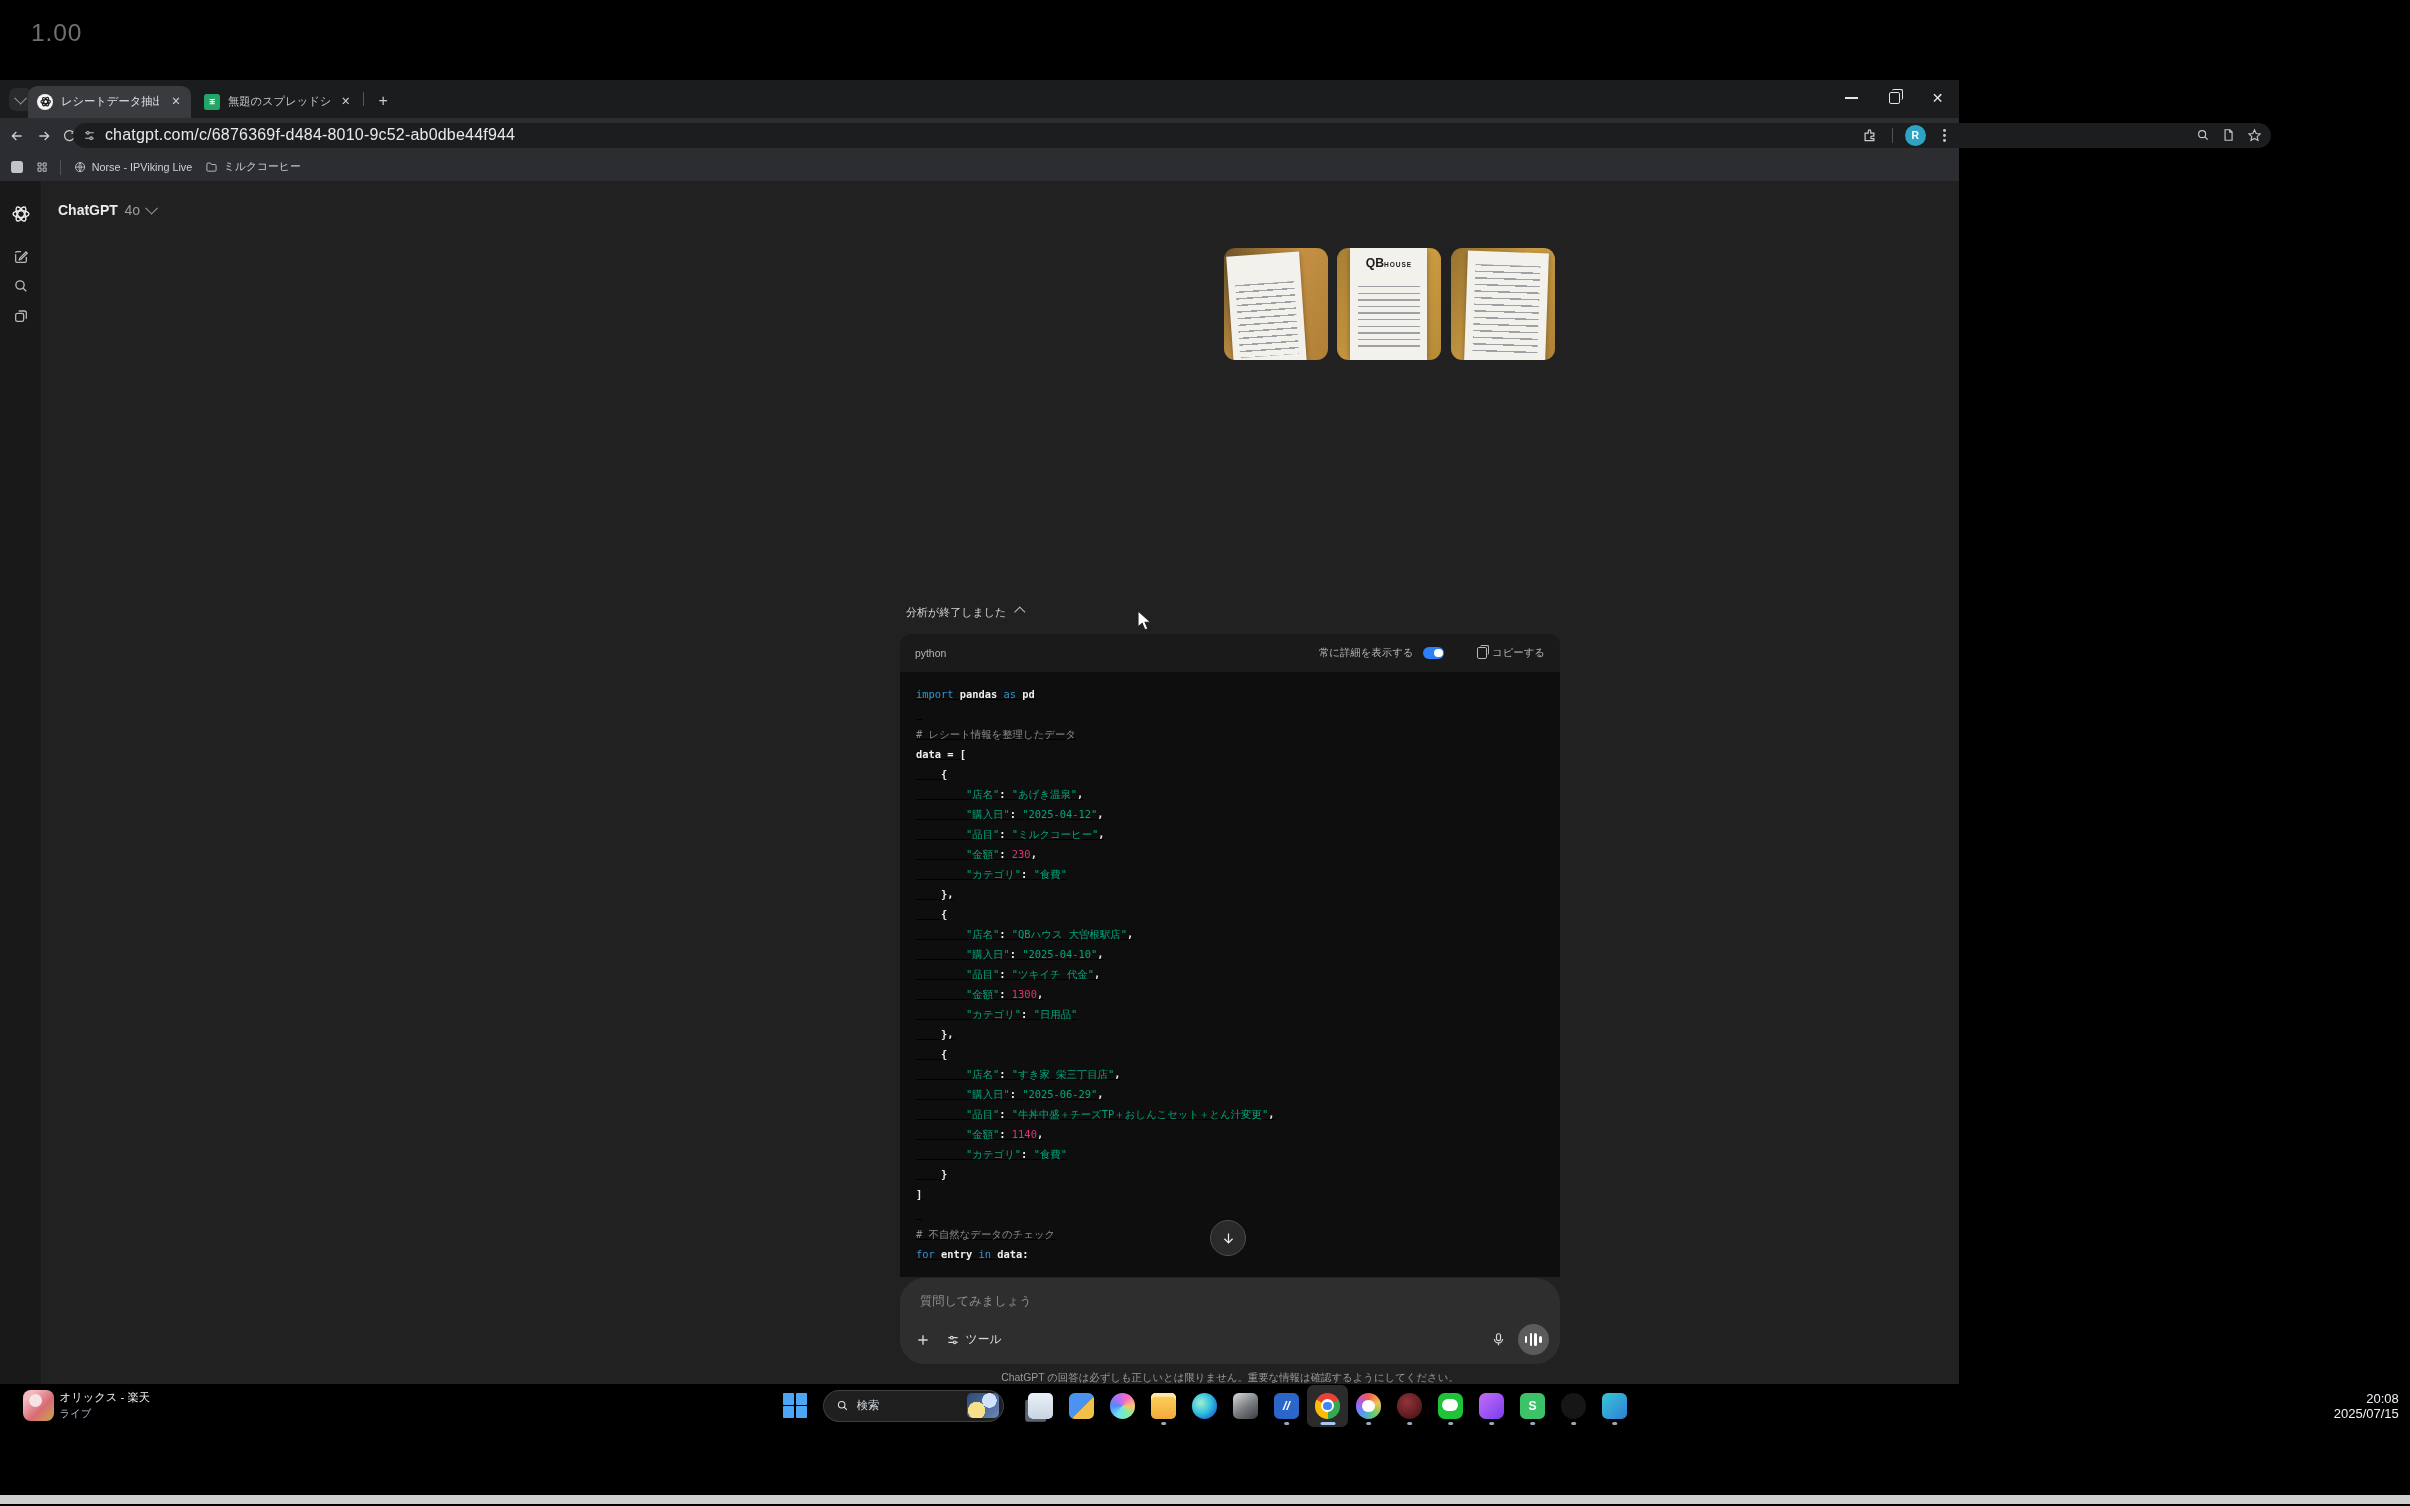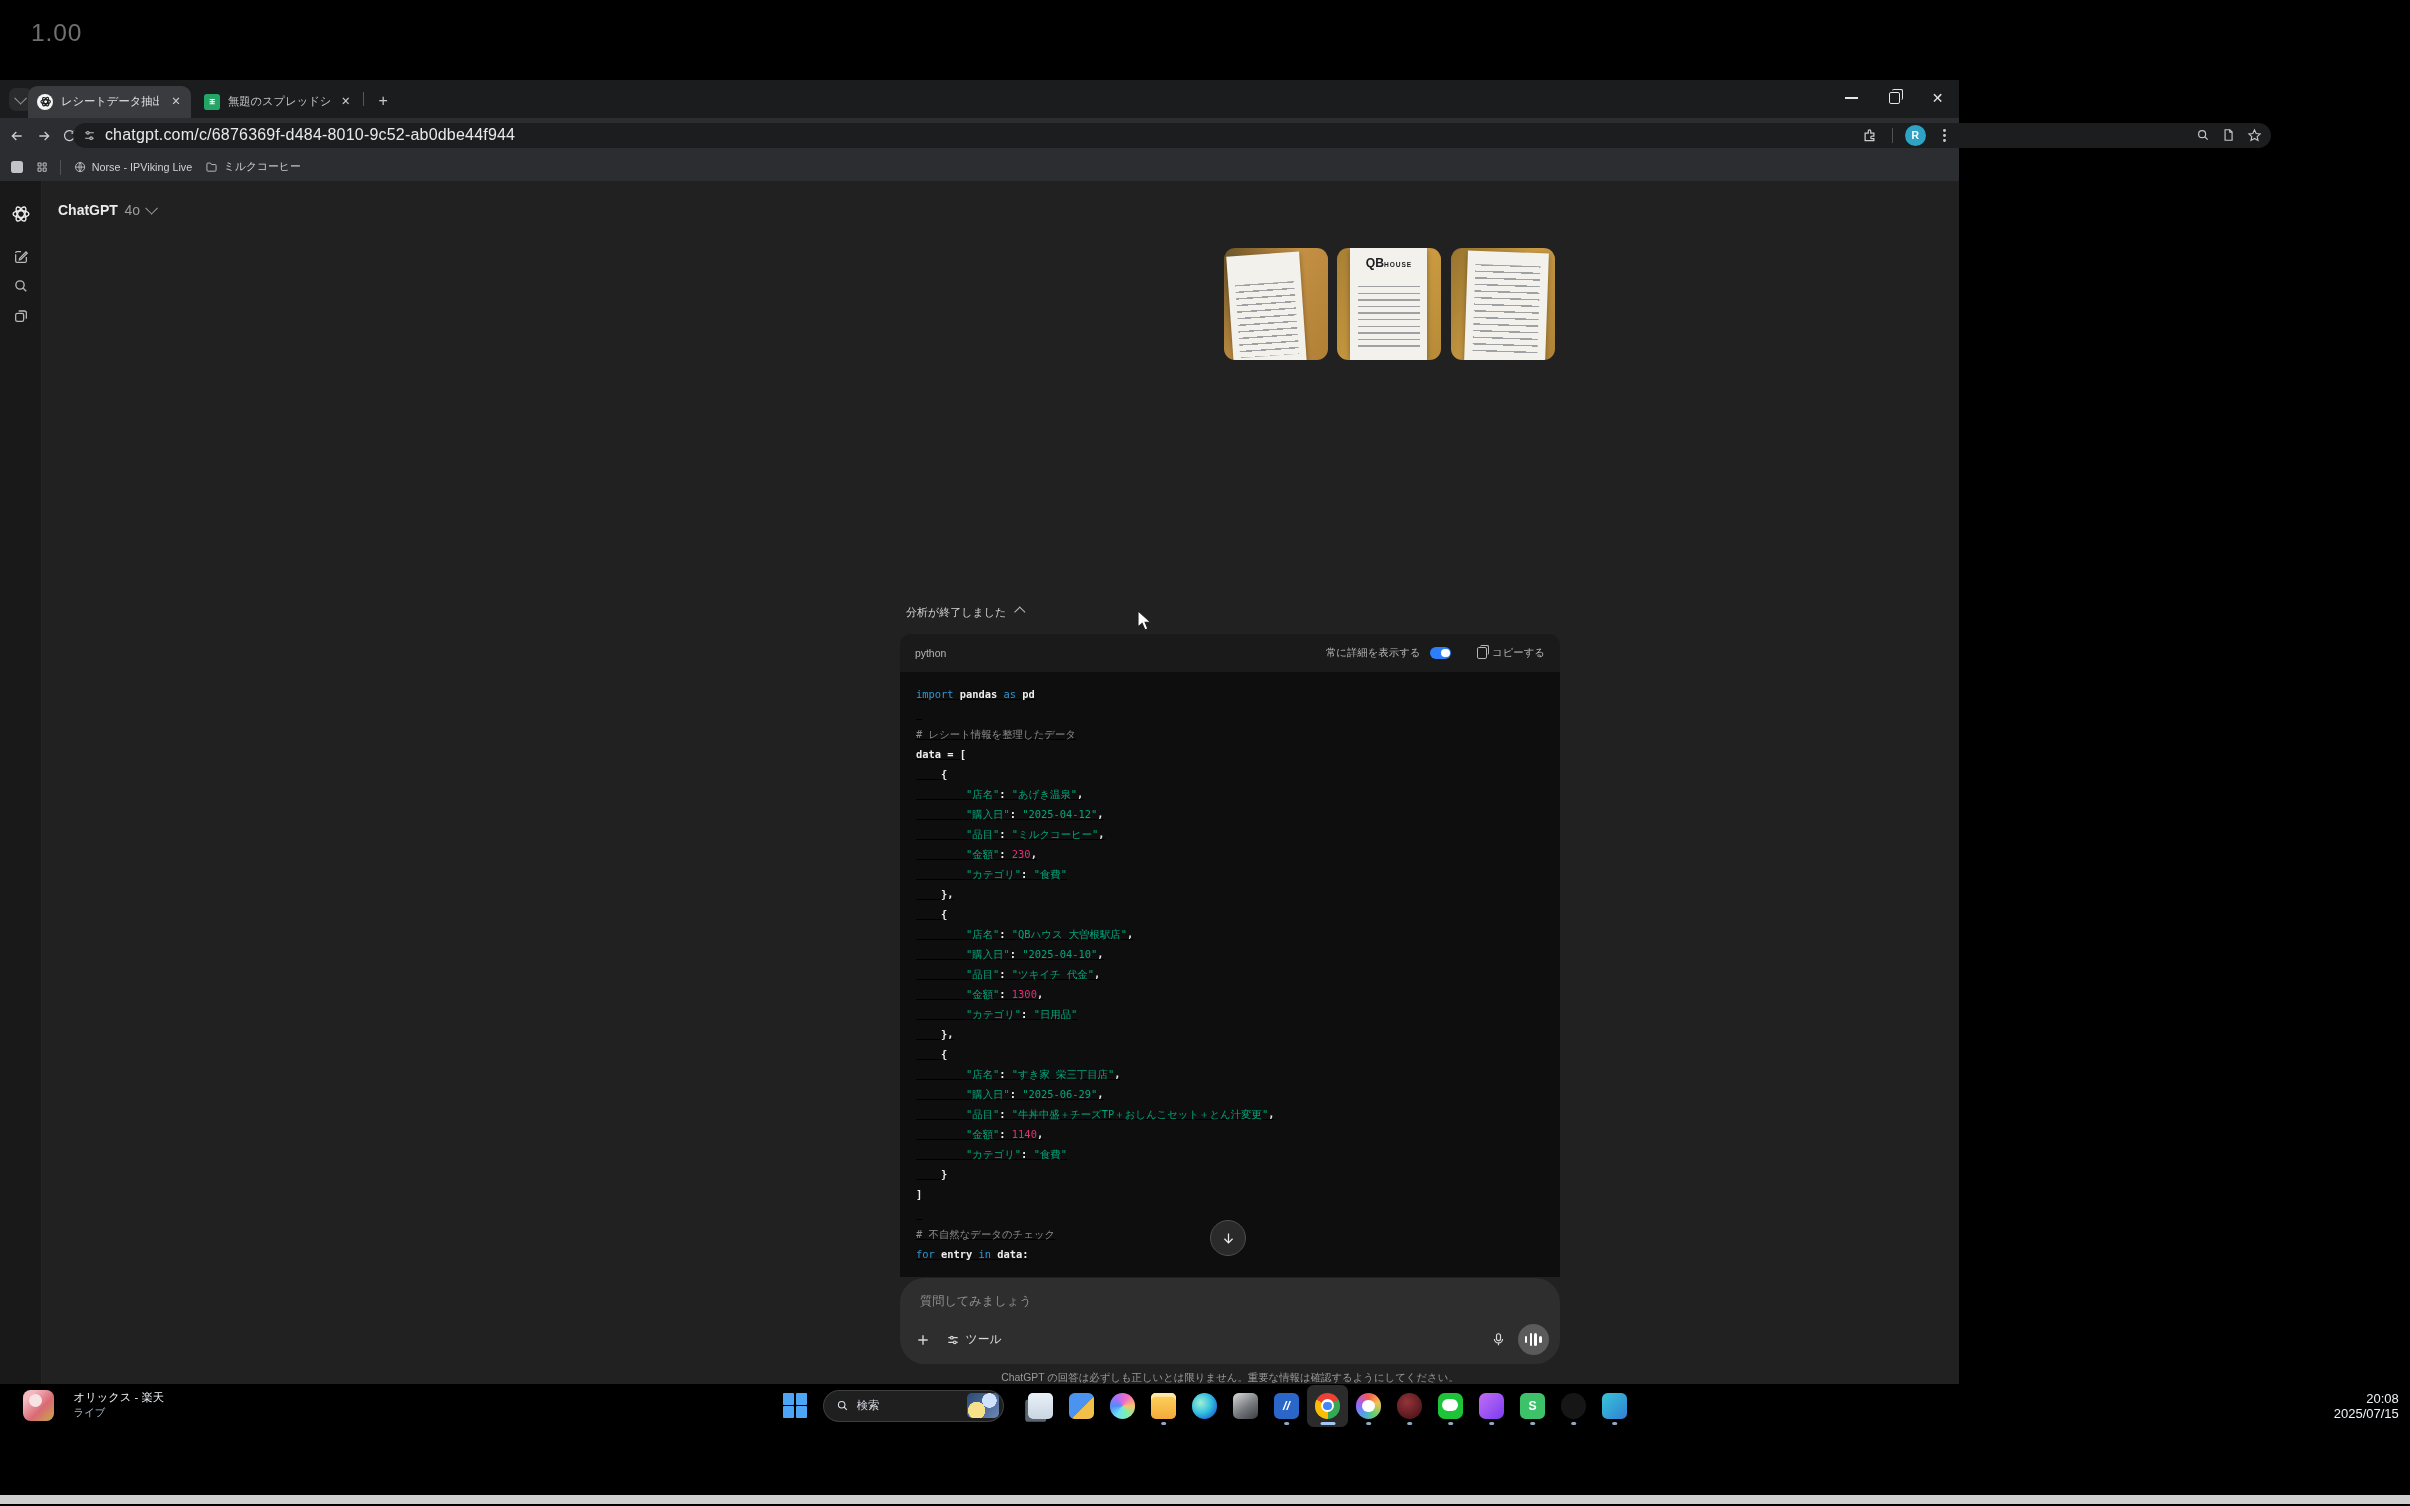--- a/index.html
+++ b/index.html
@@ -89,21 +89,21 @@
   .status-line{position:absolute;left:906px;top:424px;display:flex;align-items:flex-start;gap:9.4px;color:#d3d3d3;font-size:11px;}
   .chev-up{width:6.6px;height:6.6px;border-left:1.4px solid #b9b9b9;border-top:1.4px solid #b9b9b9;transform:rotate(45deg);margin-top:2.8px;}
   
   .code-block{position:absolute;left:900px;top:453px;width:660px;}
   .code-header{height:38px;background:#1a1a1a;border-radius:11.3px 11.3px 0 0;display:flex;align-items:center;
                padding:0 15px;box-sizing:border-box;color:#b6b6b6;font-size:10.4px;}
   .code-lang{flex:0 0 auto;}
   .code-header-right{margin-left:auto;display:flex;align-items:center;gap:9.4px;}
   .toggle{width:21.7px;height:12.2px;border-radius:6.6px;background:#2d7ff9;position:relative;}
   .toggle .knob{position:absolute;right:1.9px;top:1.9px;width:8.5px;height:8.5px;border-radius:50%;background:#fff;}
-  .copy-btn{display:flex;align-items:center;gap:4.7px;margin-left:16px;color:#b6b6b6;}
+  .copy-btn{display:flex;align-items:center;gap:4.7px;margin-left:23px;color:#b6b6b6;}
   .copy-glyph{width:8.5px;height:9.4px;border:1.1px solid #b6b6b6;border-radius:1.9px;position:relative;}
   .copy-glyph:before{content:"";position:absolute;left:1.9px;top:-3.8px;width:8.5px;height:9.4px;border-top:1.1px solid #b6b6b6;border-right:1.1px solid #b6b6b6;border-radius:1.9px;}
   .code-body{background:#0e0e0e;height:605px;overflow:hidden;padding:12.2px 0 0 16px;box-sizing:border-box;text-decoration:underline;}
   .code-line{font-family:"DejaVu Sans Mono",monospace;font-size:10.4px;line-height:20px;white-space:pre;}
   .tok-p{color:#ececec;font-weight:600;}
   .tok-k{color:#2e95d3;}
   .tok-s{color:#00a67d;}
   .tok-n{color:#df3079;}
   .tok-c{color:#8b8b8b;}
   
@@ -118,21 +118,21 @@
   .comp-right{margin-left:auto;display:flex;align-items:center;gap:11.3px;}
   .voice-btn{width:31px;height:31px;border-radius:50%;background:#5b5b5b;display:flex;align-items:center;justify-content:center;gap:2.4px;}
   .voice-btn i{width:2.4px;border-radius:1.9px;background:#fff;display:block;}
   .footer-note{position:absolute;left:900px;top:1190px;width:660px;text-align:center;color:#9b9b9b;font-size:10.4px;}
   
   .cursor{position:absolute;left:1136px;top:610px;z-index:50;}
   
   .taskbar{position:absolute;left:0;top:1384px;width:2411px;height:44px;
      background:linear-gradient(90deg,#232e3b 0%,#27333f 30%,#2b4468 46%,#24508f 55%,#173softblue 0),
      linear-gradient(90deg,#232e3b 0%,#26323f 32%,#2a4263 47%,#1f4a85 56%,#1b3258 64%,#1d2835 78%,#212c39 100%);}
-  .widget{position:absolute;left:22.6px;top:5.6px;display:flex;align-items:flex-start;gap:20px;}
+  .widget{position:absolute;left:22.6px;top:5.6px;display:flex;align-items:center;gap:6px;}
   .widget-icon{width:31px;height:31px;border-radius:7.5px;background:linear-gradient(135deg,#f3b9bf 20%,#d96a74 60%,#caa24a 95%);position:relative;overflow:hidden;}
   .widget-icon:before{content:"";position:absolute;left:6.6px;top:4.7px;width:13px;height:13px;border-radius:50%;background:#f6e3e4;}
   .widget-text .l1{font-size:11.3px;color:#f2f5f8;}
   .widget-text .l2{font-size:10.4px;color:#aebdcd;margin-top:1.9px;}
   .start-btn{position:absolute;left:782px;top:8.5px;width:26px;height:26px;display:grid;grid-template-columns:11.3px 11.3px;
              grid-template-rows:11.3px 11.3px;gap:1.9px;place-content:center;}
   .start-btn i{background:#4da6f5;border-radius:0.9px;}
   .tb-search{position:absolute;left:823px;top:5.6px;width:181px;height:32px;border-radius:16px;
              background:rgba(255,255,255,.12);border:0.9px solid rgba(255,255,255,.14);display:flex;align-items:center;box-sizing:border-box;}
   .tb-search .mag{margin-left:12.2px;color:#dbe2e9;}

